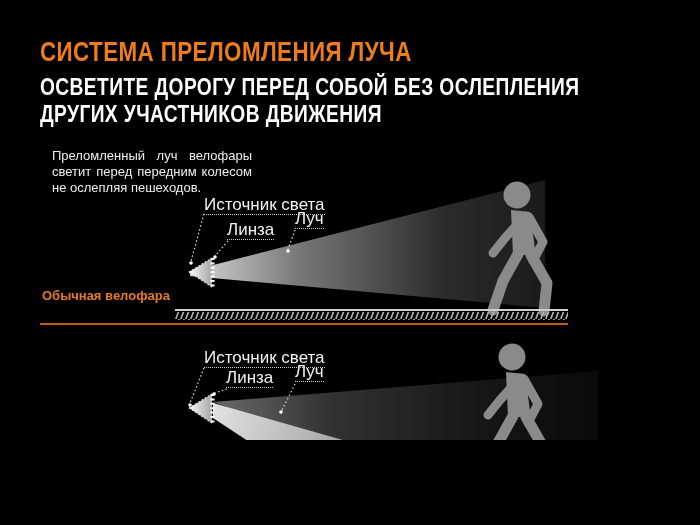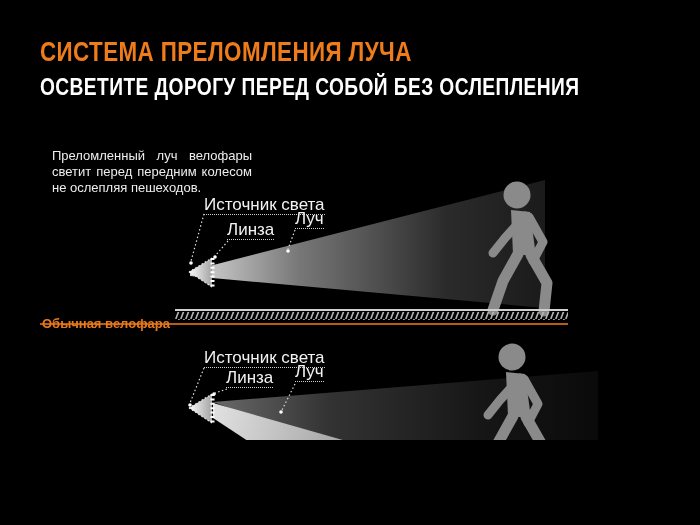--- a/index.html
+++ b/index.html
@@ -23,36 +23,39 @@
     position:absolute; color:#f2f2f2; font-size:17px; line-height:13px;
     padding-bottom:3px; border-bottom:1px dotted #cfcfcf; white-space:nowrap;
   }
   .lab-src1 { left:204px; top:198px; }
   .lab-lens1 { left:227px; top:223px; }
   .lab-beam1 { left:295px; top:212px; }
   .lab-src2 { left:204px; top:351px; }
   .lab-lens2 { left:226px; top:371px; }
   .lab-beam2 { left:295px; top:365px; }
   .caption { position:absolute; font-weight:bold; font-size:13px; color:#e87a1e; white-space:nowrap; }
-  .cap1 { left:42px; top:316px; }
+  .cap1 { left:42px; top:288px; }
   .cap2 { left:47px; top:462px; font-size:14px; }
   svg.diagram { position:absolute; left:0; width:700px; height:155px; display:block; }
   .svg1 { top:175px; }
   .svg2 { top:340px; }
 </style>
 </head>
 <body>
 
 <div class="stage">
 
   <div class="title">
     <span class="condensed">СИСТЕМА ПРЕЛОМЛЕНИЯ ЛУЧА</span>
   </div>
   <div class="subtitle sub1">
     <span class="condensed">ОСВЕТИТЕ ДОРОГУ ПЕРЕД СОБОЙ БЕЗ ОСЛЕПЛЕНИЯ</span>
+  </div>
+  <div class="subtitle sub2">
+    <span class="condensed">ДРУГИХ УЧАСТНИКОВ ДВИЖЕНИЯ</span>
   </div>
 
   <div class="desc">Преломленный луч велофары светит перед передним колесом не ослепляя пешеходов.</div>
 
   <svg class="diagram svg1" viewBox="0 0 700 155">
     <defs>
       <linearGradient id="beamGrad1" gradientUnits="userSpaceOnUse" x1="190" y1="0" x2="555" y2="0">
         <stop offset="0" stop-color="#d8d8d8"></stop>
         <stop offset="0.3" stop-color="#777777"></stop>
         <stop offset="0.7" stop-color="#2b2b2b"></stop>

